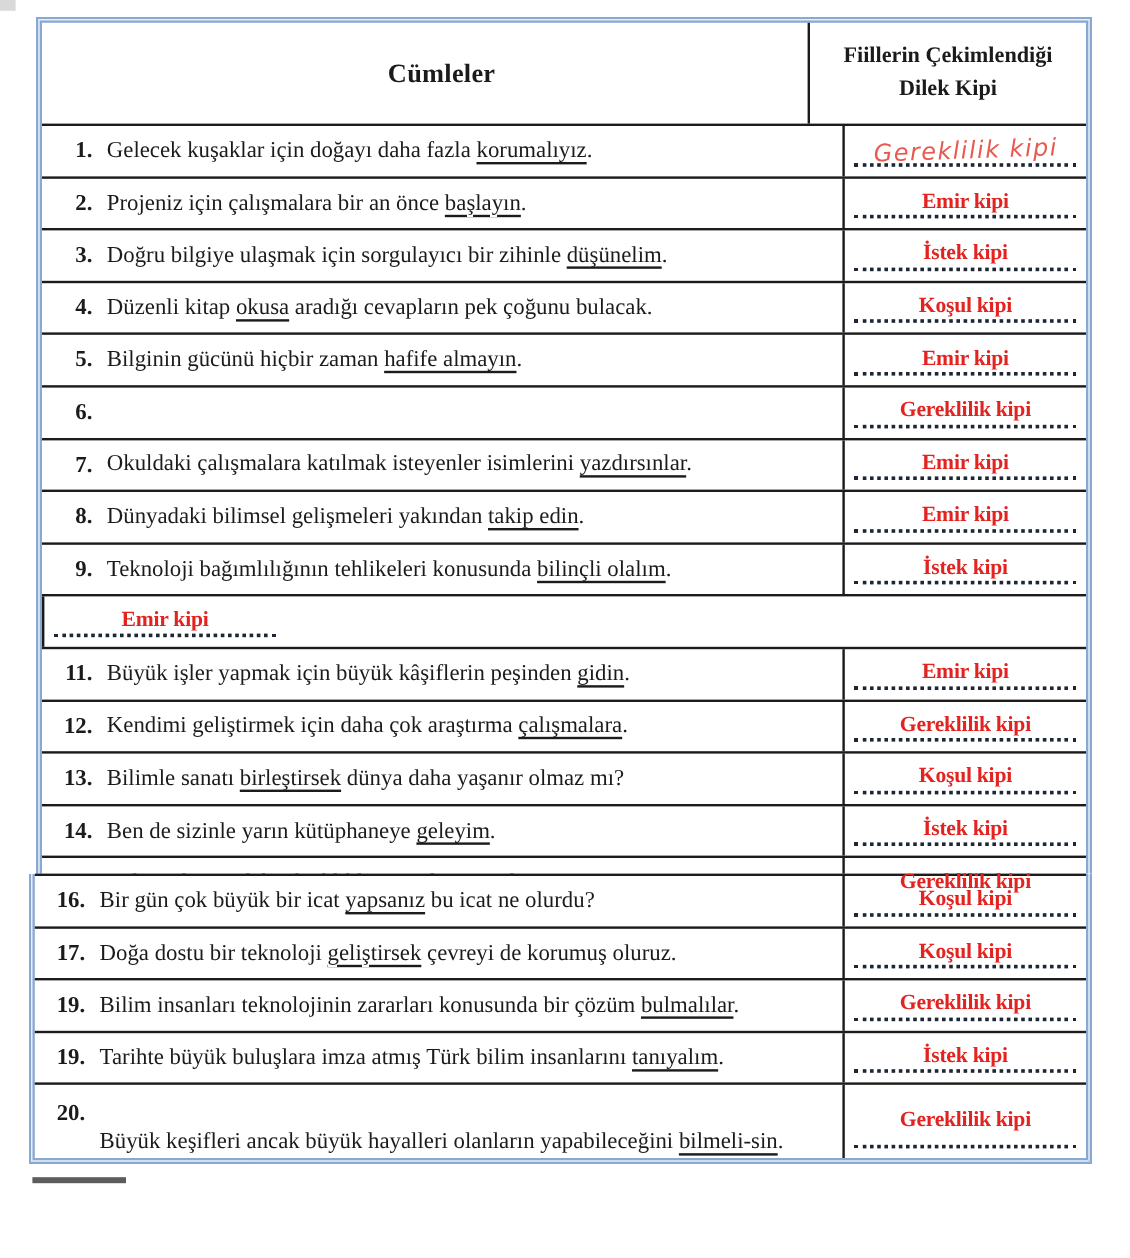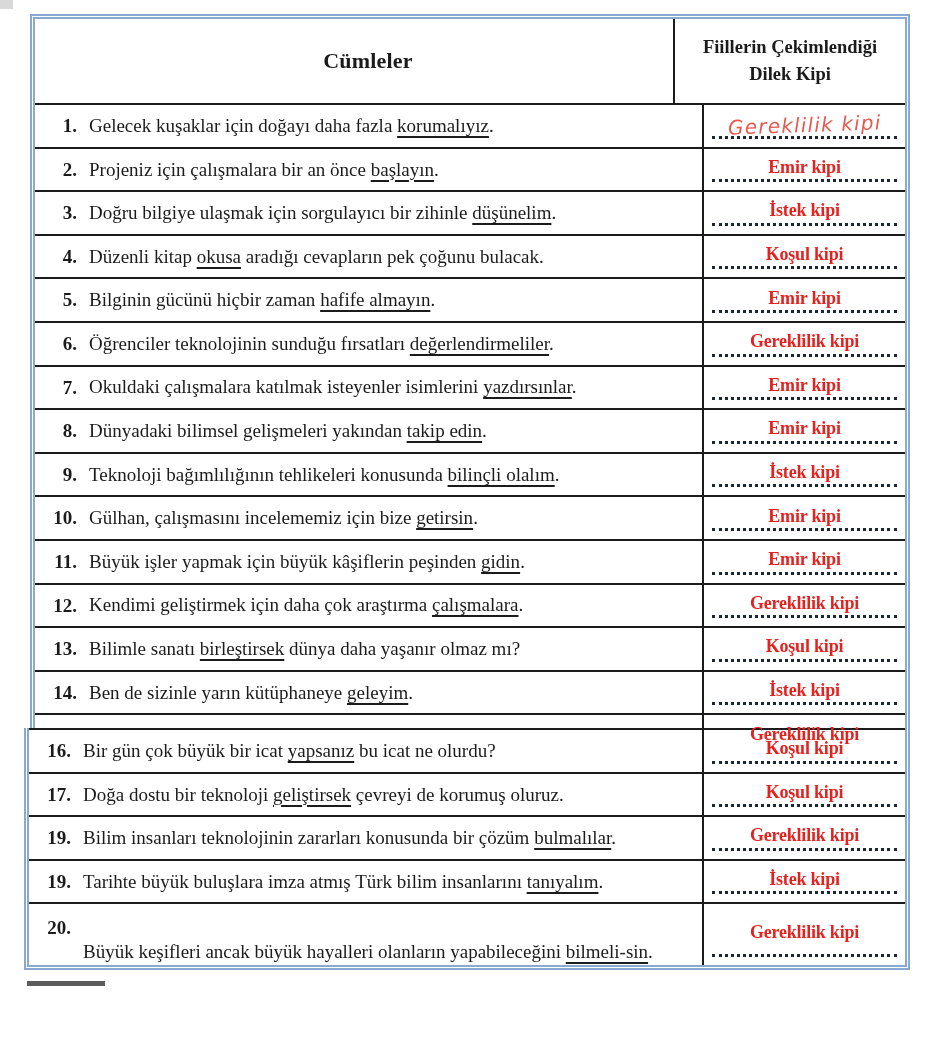--- a/index.html
+++ b/index.html
@@ -149,21 +149,20 @@
     </div>
     <div class="answer-cell">
       <span class="answer-text">Emir kipi</span>
       <span class="dots"></span>
     </div>
   </div>
 
   <div class="row">
     <div class="sentence-cell">
       <span class="num">6.</span>
-      <span class="sentence"><span class="pre">Öğrenciler teknolojinin sunduğu fırsatları </span><span class="u-verb">değerlendirmeliler</span><span class="post">.</span></span>
     </div>
     <div class="answer-cell">
       <span class="answer-text">Gereklilik kipi</span>
       <span class="dots"></span>
     </div>
   </div>
 
   <div class="row">
     <div class="sentence-cell">
       <span class="num">7.</span>
@@ -191,24 +190,20 @@
       <span class="num">9.</span>
       <span class="sentence"><span class="pre">Teknoloji bağımlılığının tehlikeleri konusunda </span><span class="u-verb">bilinçli olalım</span><span class="post">.</span></span>
     </div>
     <div class="answer-cell">
       <span class="answer-text">İstek kipi</span>
       <span class="dots"></span>
     </div>
   </div>
 
   <div class="row">
-    <div class="sentence-cell">
-      <span class="num">10.</span>
-      <span class="sentence"><span class="pre">Gülhan, çalışmasını incelememiz için bize </span><span class="u-verb">getirsin</span><span class="post">.</span></span>
-    </div>
     <div class="answer-cell">
       <span class="answer-text">Emir kipi</span>
       <span class="dots"></span>
     </div>
   </div>
 
   <div class="row">
     <div class="sentence-cell">
       <span class="num">11.</span>
       <span class="sentence"><span class="pre">Büyük işler yapmak için büyük kâşiflerin peşinden </span><span class="u-verb">gidin</span><span class="post">.</span></span>

